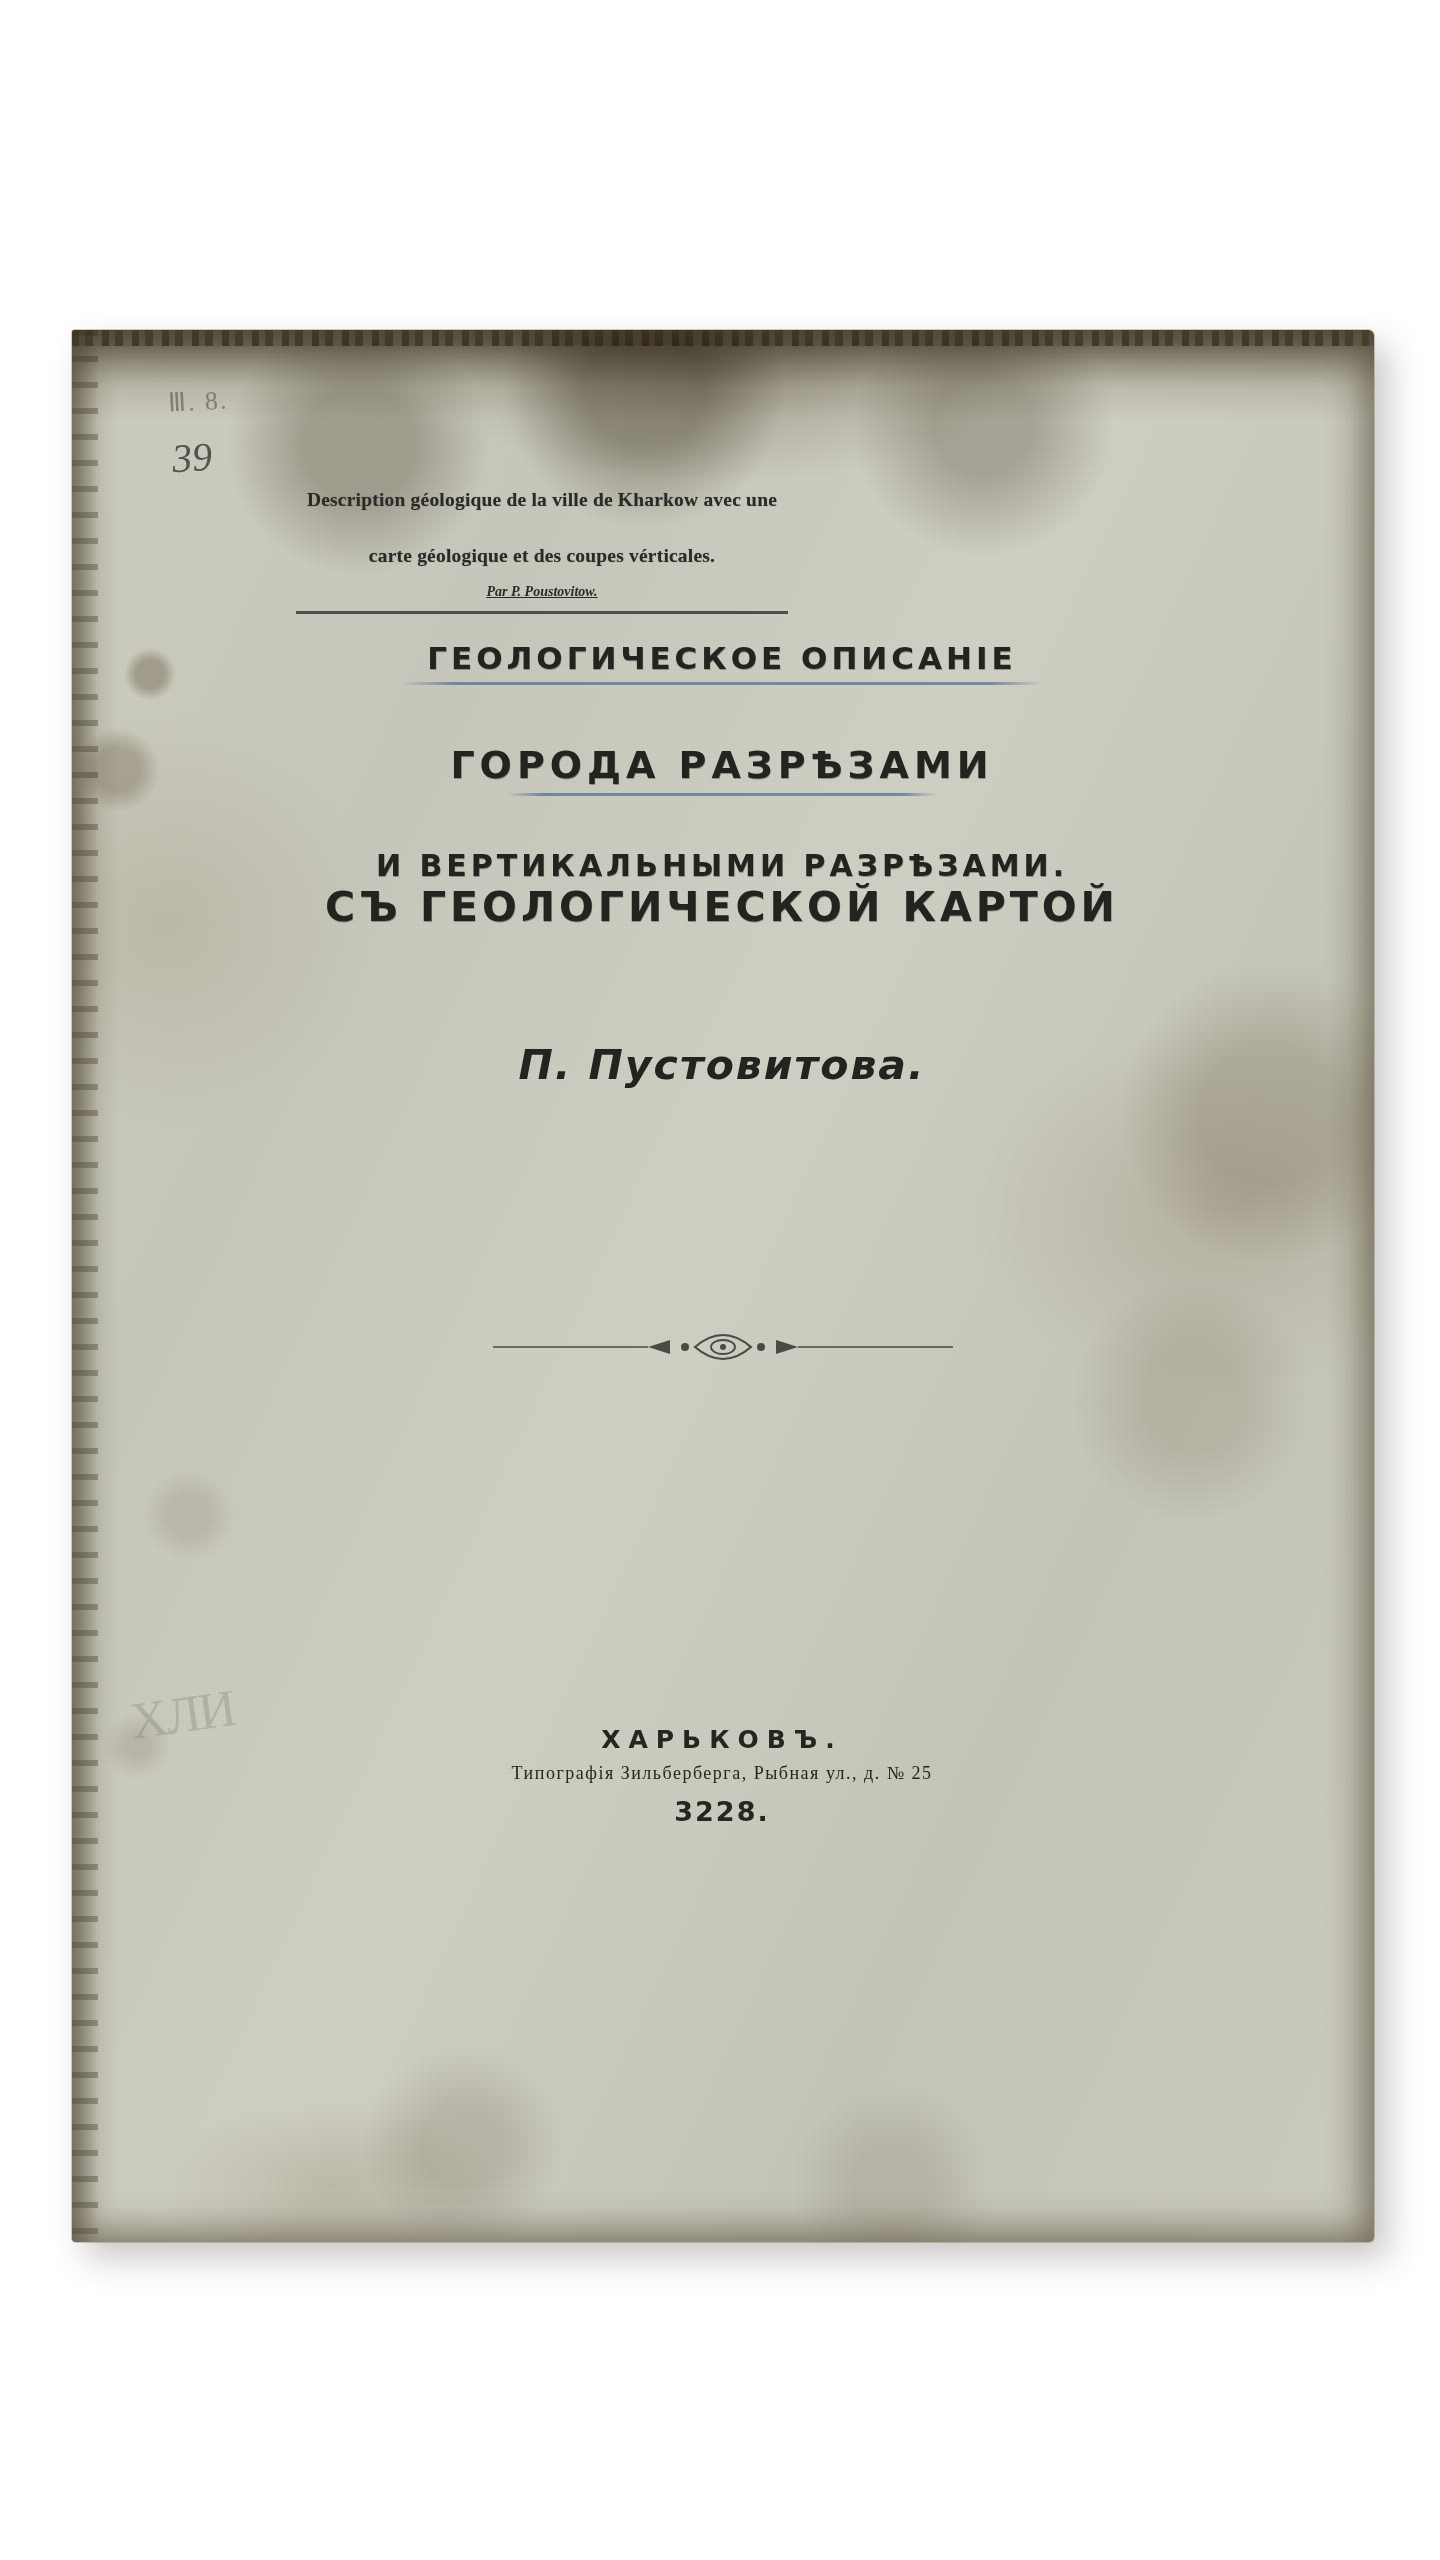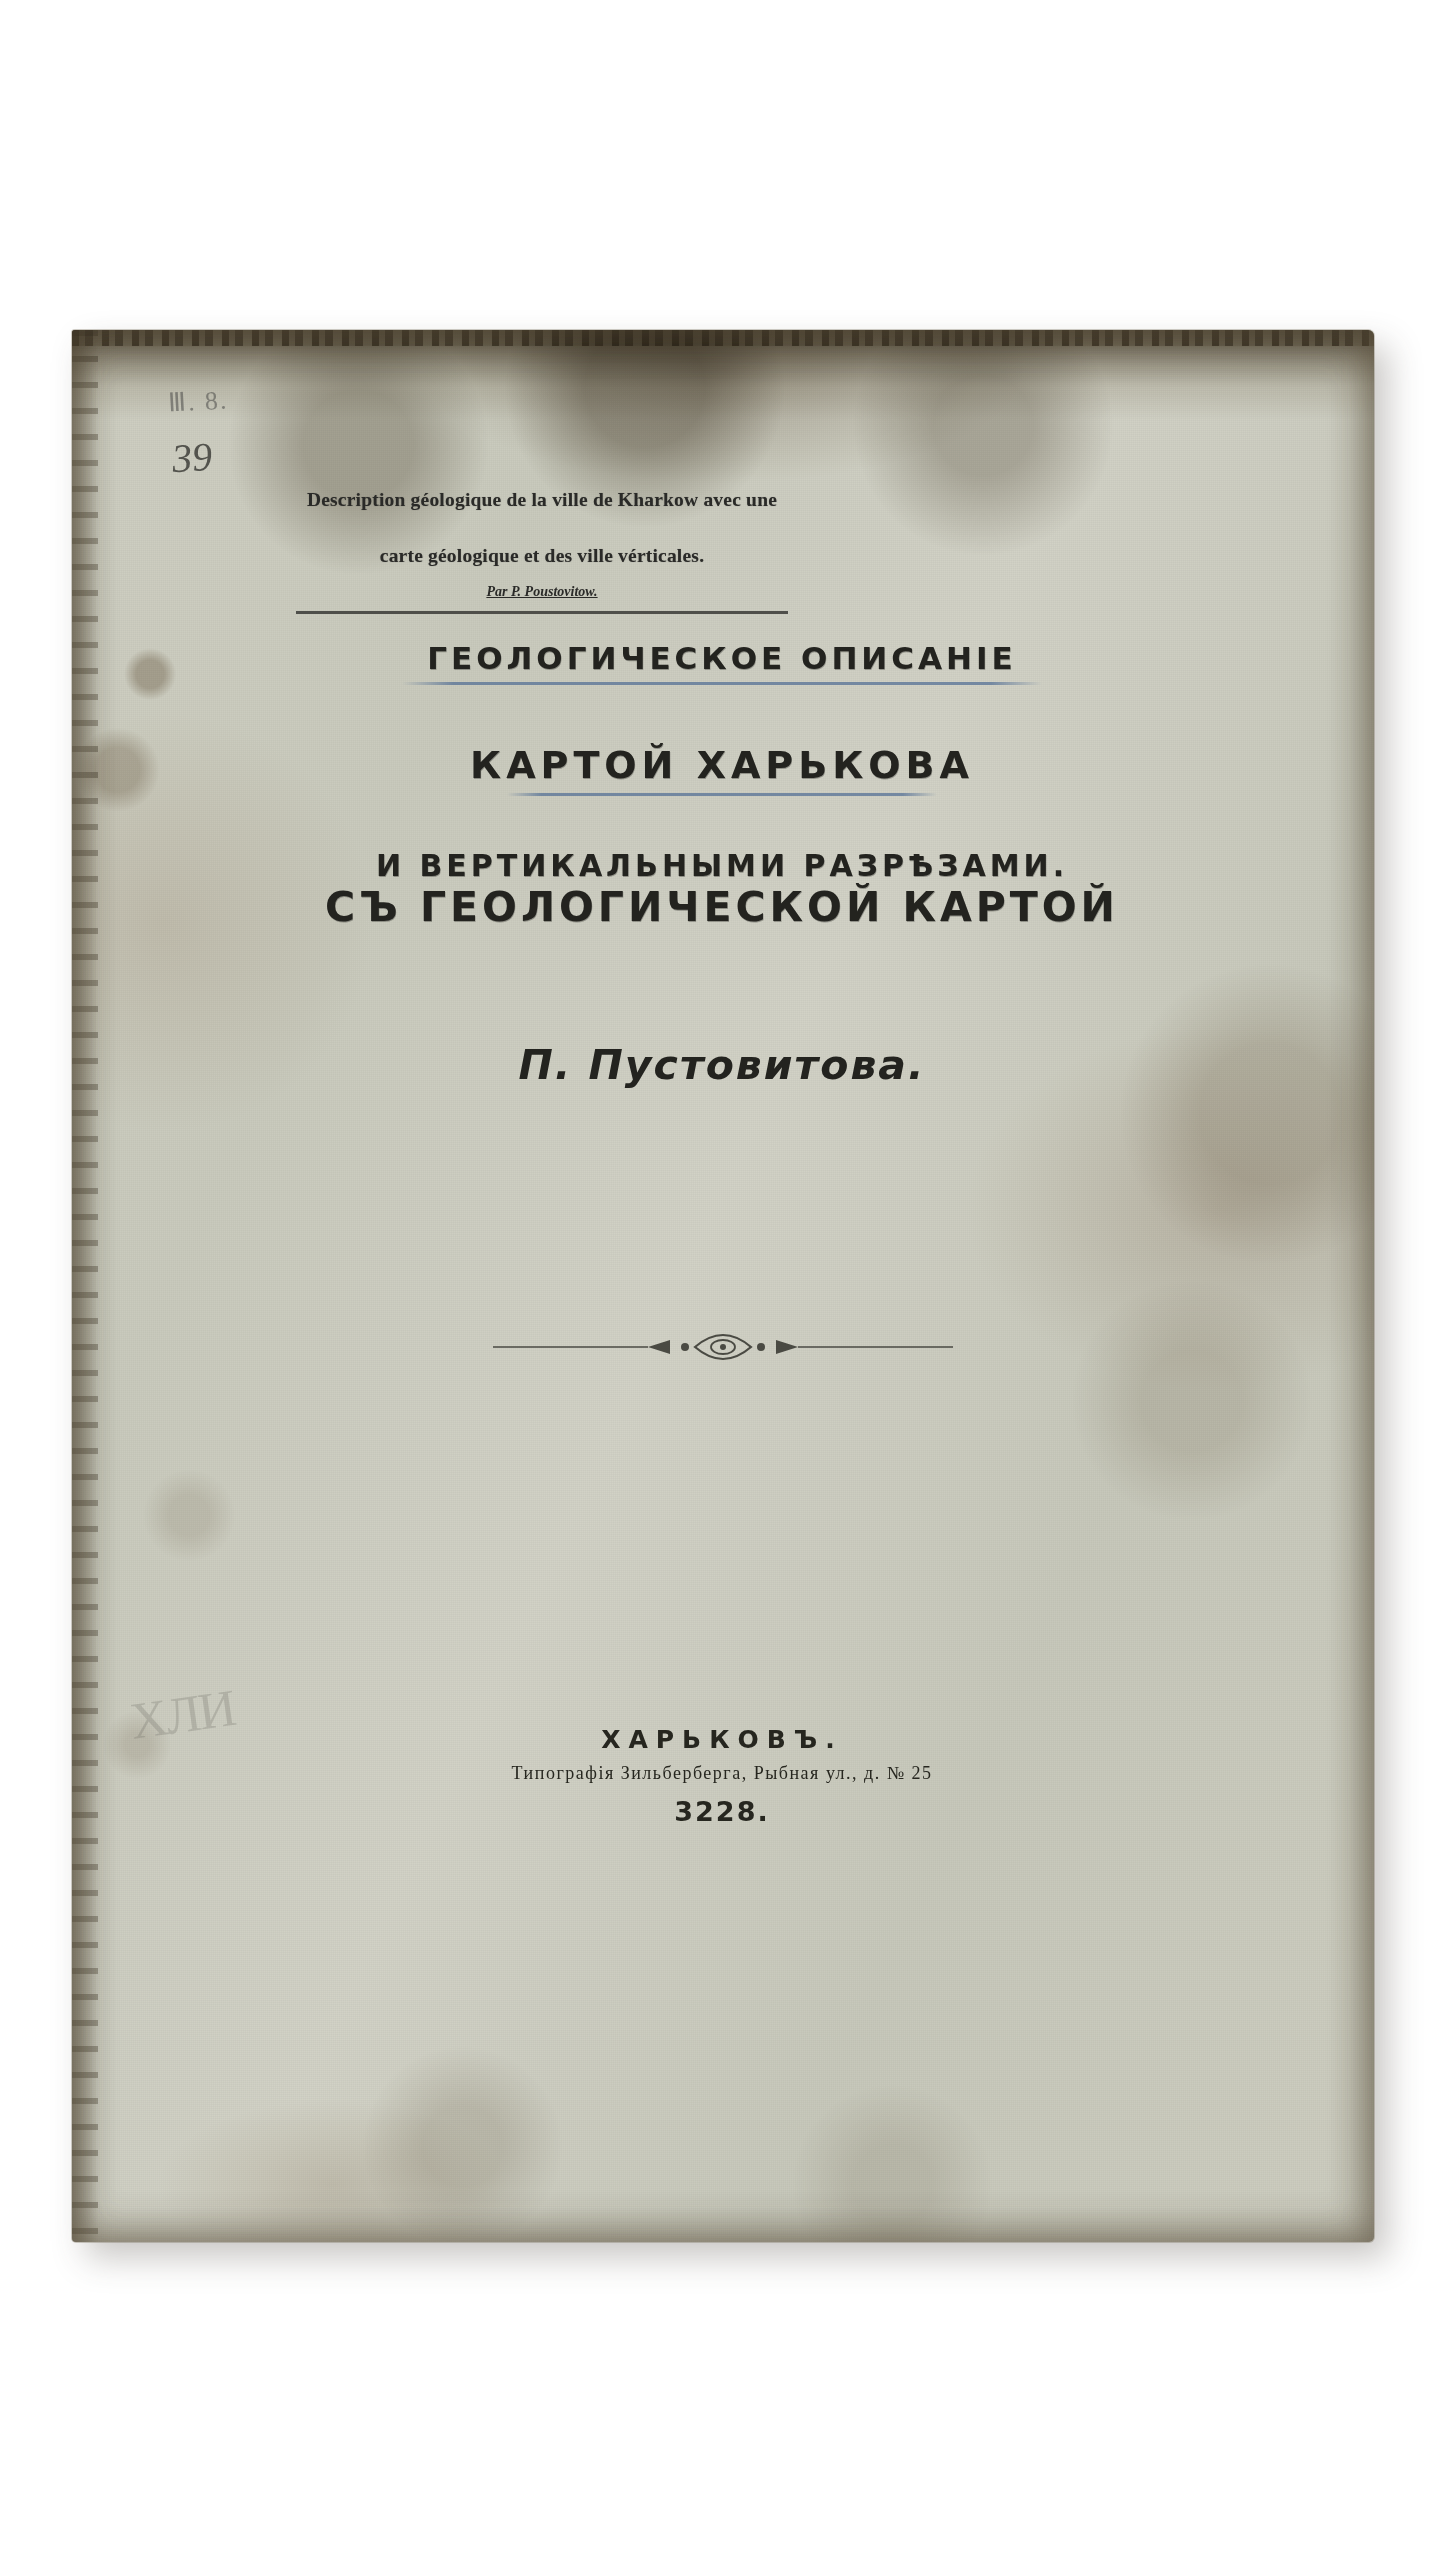--- a/index.html
+++ b/index.html
@@ -300,32 +300,32 @@
     <div class="grain"></div>
     <div class="stains"></div>
     <div class="top-edge"></div>
     <div class="spine-wear"></div>
 
     <div class="shelfmark">Ⅲ. 8.</div>
     <div class="accession">39</div>
 
     <div class="french-block">
       <div class="french-line">Description géologique de la ville de Kharkow avec une</div>
-      <div class="french-line">carte géologique et des ville vérticales.</div>
+      <div class="french-line">carte géologique et des coupes vérticales.</div>
       <div class="french-author">Par P. Poustovitow.</div>
       <div class="french-rule"></div>
     </div>
 
     <div class="title-block">
       <div class="t-line t1">
         <span>ГЕОЛОГИЧЕСКОЕ ОПИСАНІЕ</span>
         <span class="u-blue u1"></span>
       </div>
       <div class="t-line t2">
-        <span>КАРТОЙ ХАРЬКОВА</span>
+        <span>ГОРОДА РАЗРѢЗАМИ</span>
         <span class="u-blue u2"></span>
       </div>
       <div class="t-line t4">И ВЕРТИКАЛЬНЫМИ РАЗРѢЗАМИ.</div>
       <div class="t-line t3">СЪ ГЕОЛОГИЧЕСКОЙ КАРТОЙ</div>
       <div class="author">П. Пустовитова.</div>
     </div>
 
     <div class="ornament">
       <svg width="520" height="34" viewBox="0 0 520 34" aria-hidden="true">
         <g stroke="#2e2e28" fill="none" stroke-width="2">

